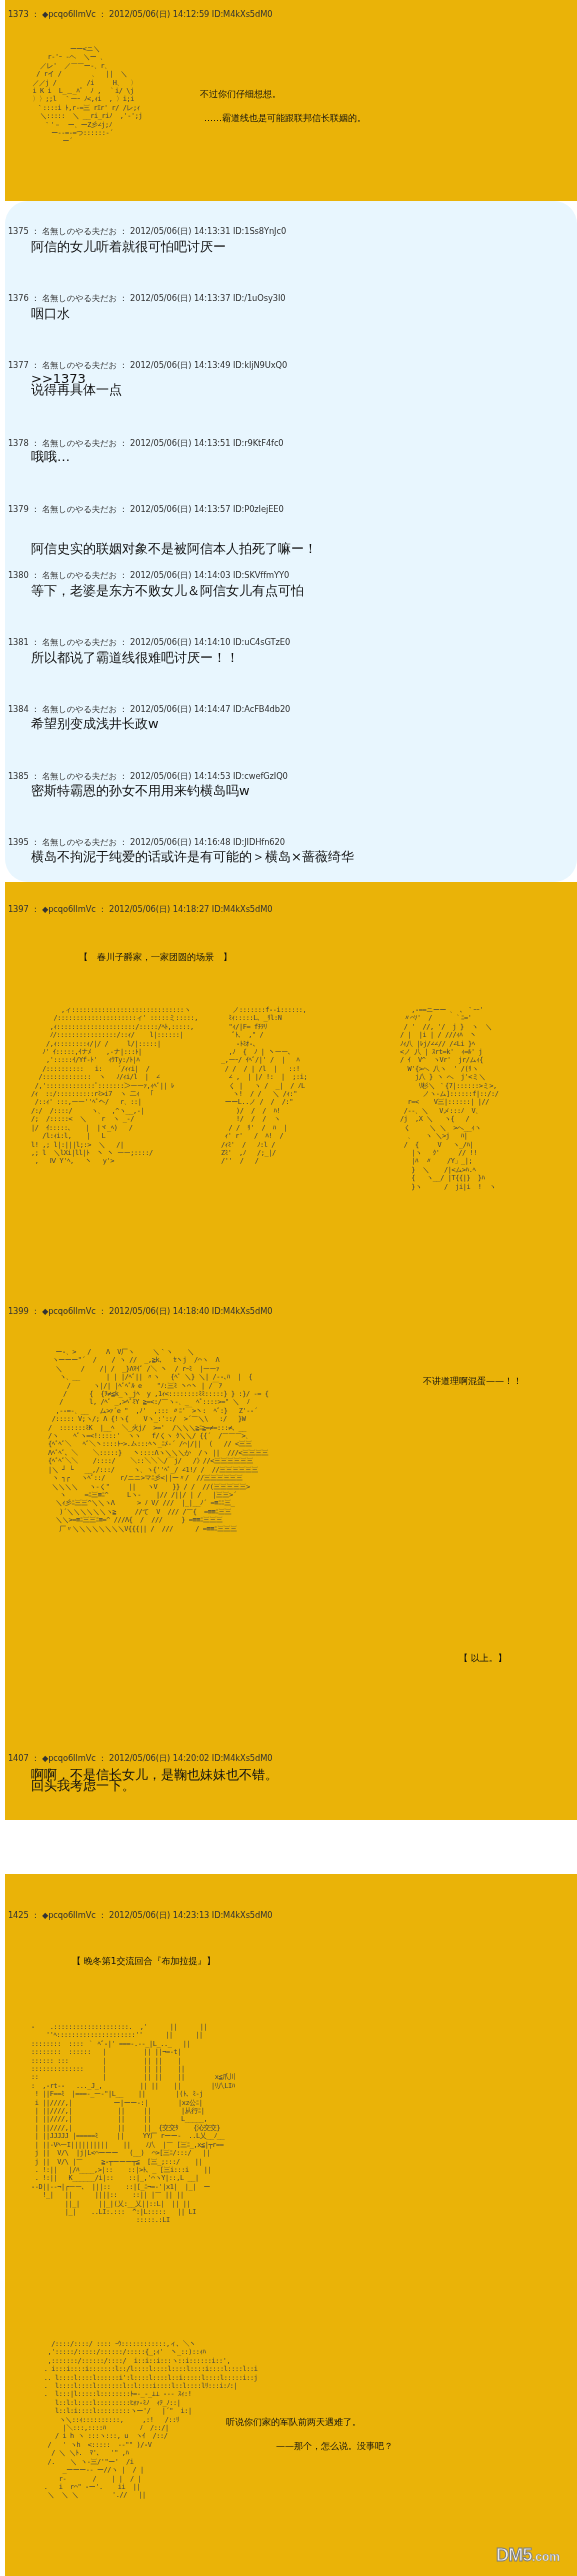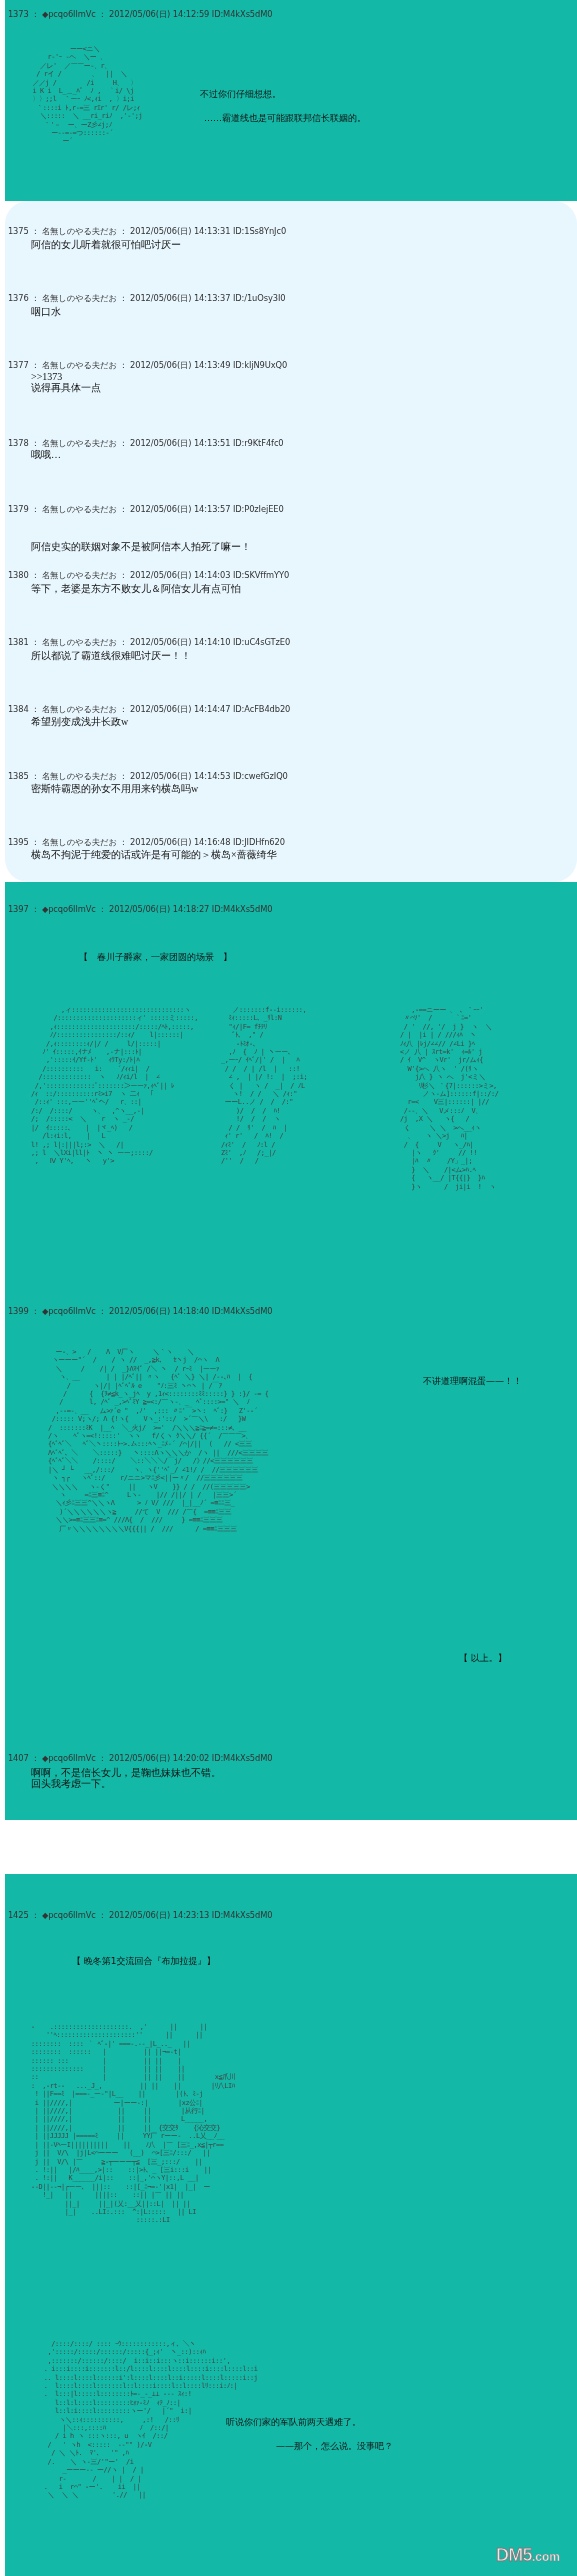--- a/index.html
+++ b/index.html
@@ -3,28 +3,28 @@
 <meta charset="utf-8">
 <style>
   html, body { margin: 0; padding: 0; background: #ffffff; }
   body {
     width: 577px; height: 2576px; position: relative; overflow: hidden;
     font-family: "DejaVu Sans", "Liberation Sans", sans-serif;
     color: #222;
   }
   .page { position: absolute; left: 5px; top: 0; width: 572px; height: 2576px; }
   .sec { position: absolute; left: 0; width: 572px; }
-  .sec.author { background: #14b8a6; }
+  .sec.author { background: #eab308; }
   .sec.reply { background: #e8f6fe; }
   .hdr {
     position: absolute; left: 2.9px; font-size: 8.3px; letter-spacing: -0.1px;
     white-space: nowrap; color: #333;
   }
   .body-line {
-    position: absolute; left: 26px; font-size: 10px; white-space: nowrap; color: #111; font-family: Liberation Serif, serif;
+    position: absolute; left: 26px; font-size: 13px; white-space: nowrap; color: #111;
   }
   .abs { position: absolute; white-space: pre; }
   .dialog { font-size: 9px; color: #111; white-space: nowrap; }
   .aa {
     font-family: "DejaVu Sans Mono", "Liberation Mono", monospace;
     font-size: 6.9px; line-height: 8.4px; color: #444; white-space: pre;
     letter-spacing: -0.4px;
   }
   .logo {
     position: absolute; left: 491px; top: 2545px; width: 72px; height: 20px;

